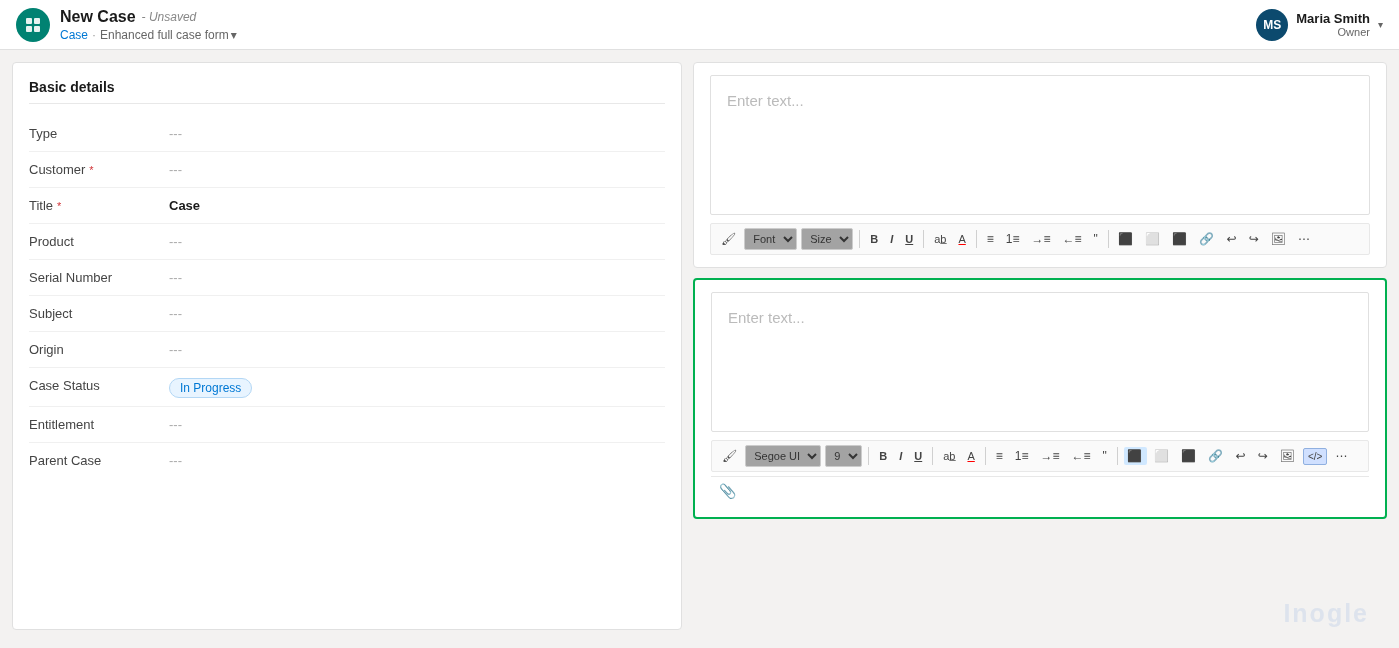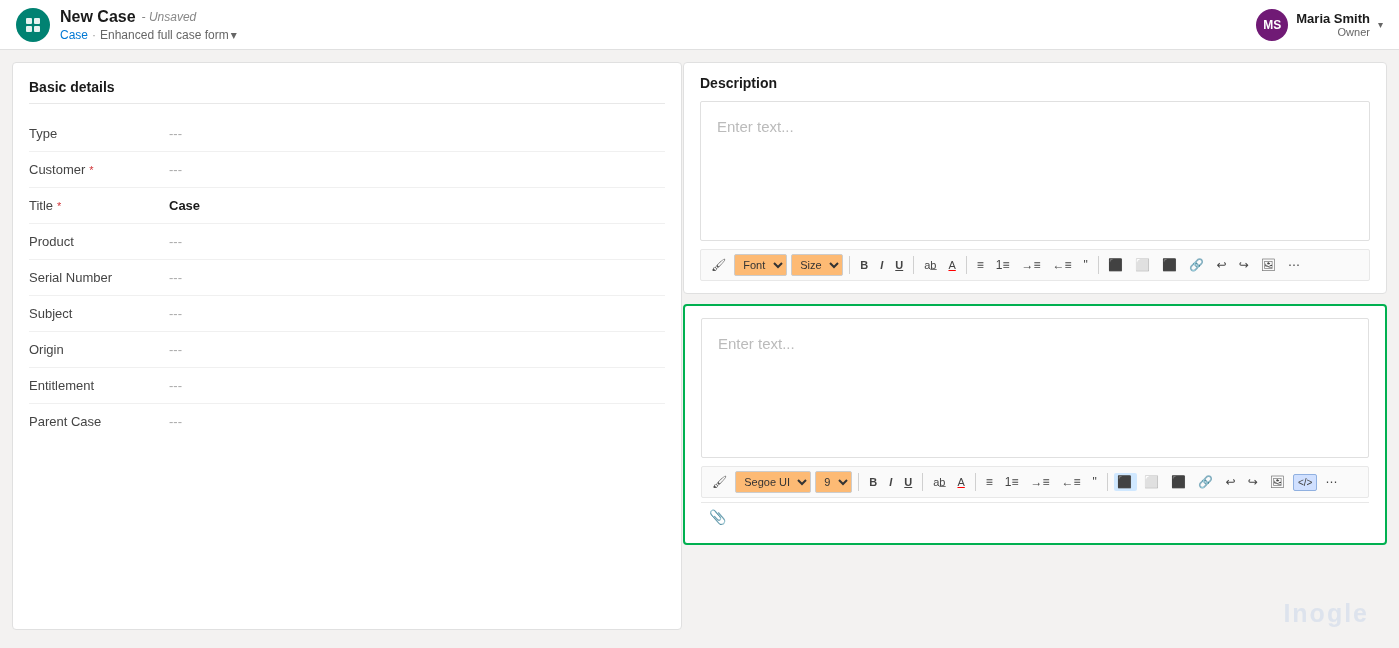--- a/index.html
+++ b/index.html
@@ -78,37 +78,37 @@
     }
     .header-right {
       display: flex;
       align-items: center;
       gap: 8px;
     }
     .user-avatar {
       width: 32px;
       height: 32px;
       border-radius: 50%;
-      background: #701a75;
+      background: #0c4a6e;
       color: #fff;
       display: flex;
       align-items: center;
       justify-content: center;
       font-size: 12px;
       font-weight: 600;
     }
     .user-info { text-align: right; }
     .user-name { font-size: 13px; font-weight: 600; color: #1a1a1a; }
     .user-role { font-size: 11px; color: #666; }
     .chevron-down { font-size: 10px; color: #666; cursor: pointer; }
 
     
     .main-content {
       display: flex;
-      gap: 1px;
+      gap: 11px;
       padding: 12px;
       height: calc(648px - 56px);
     }
 
     
     .left-panel {
       background: #fff;
       border: 1px solid #e0e0e0;
       border-radius: 4px;
       width: 670px;
@@ -251,21 +251,21 @@
       padding: 2px 4px;
       font-size: 12px;
       color: #444;
       border-radius: 2px;
       display: flex;
       align-items: center;
       justify-content: center;
     }
     .toolbar-select {
       border: 1px solid #ccc;
-      background: #fdba74;
+      background: #a3a3a3;
       font-size: 11px;
       padding: 1px 4px;
       border-radius: 2px;
       cursor: pointer;
       color: #333;
       height: 22px;
     }
     .toolbar-sep {
       width: 1px;
       height: 18px;
@@ -397,43 +397,48 @@
     </div>
 
     <div class="form-row">
       <div class="form-label">
           <span>Origin</span>
         </div>
       <div class="form-value empty">---</div>
     </div>
 
 
+    <div class="form-row">
+      <div class="form-label">
+          <span>Case Status</span>
+        </div>
+      <div class="form-value">
+        <span class="status-badge">In Progress</span>
+      </div>
+    </div>
 
     <div class="form-row">
       <div class="form-label">
           <span>Entitlement</span>
         </div>
       <div class="form-value empty">---</div>
     </div>
 
     <div class="form-row">
       <div class="form-label">
           <span>Parent Case</span>
         </div>
       <div class="form-value empty">---</div>
     </div>
   </div>
 
   <div class="right-panel">
 
 
     <div class="card">
-      <div class="card-header">
-        <span class="card-title">Description</span>
-      </div>
       <div class="editor-area">
         <span style="color:#bbb;">Enter text...</span>
       </div>
       <div class="editor-toolbar">
         <button class="toolbar-btn" title="Format">🖌</button>
         <select class="toolbar-select">
           <option>Font</option>
         </select>
         <select class="toolbar-select">
           <option>Size</option>

